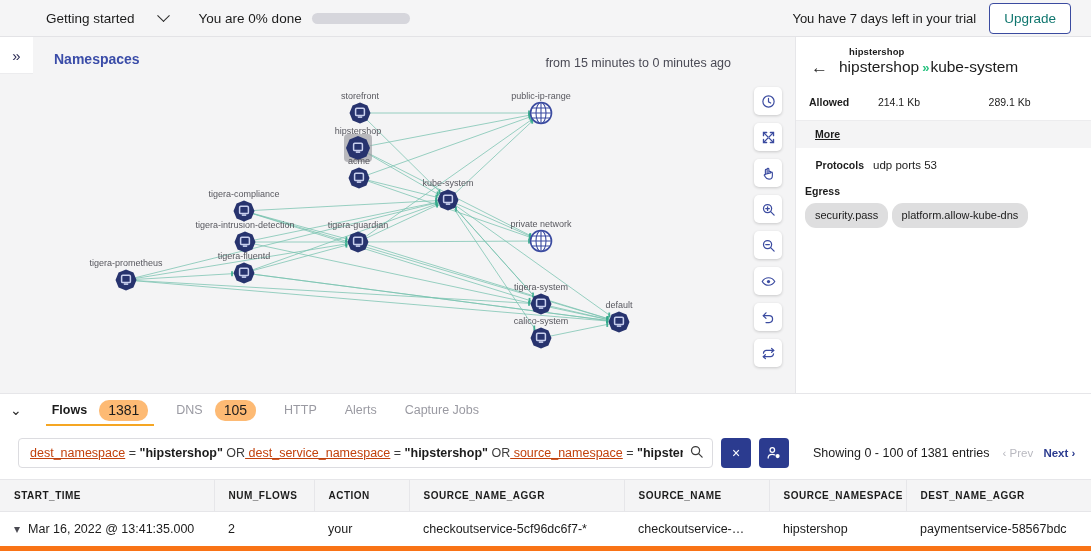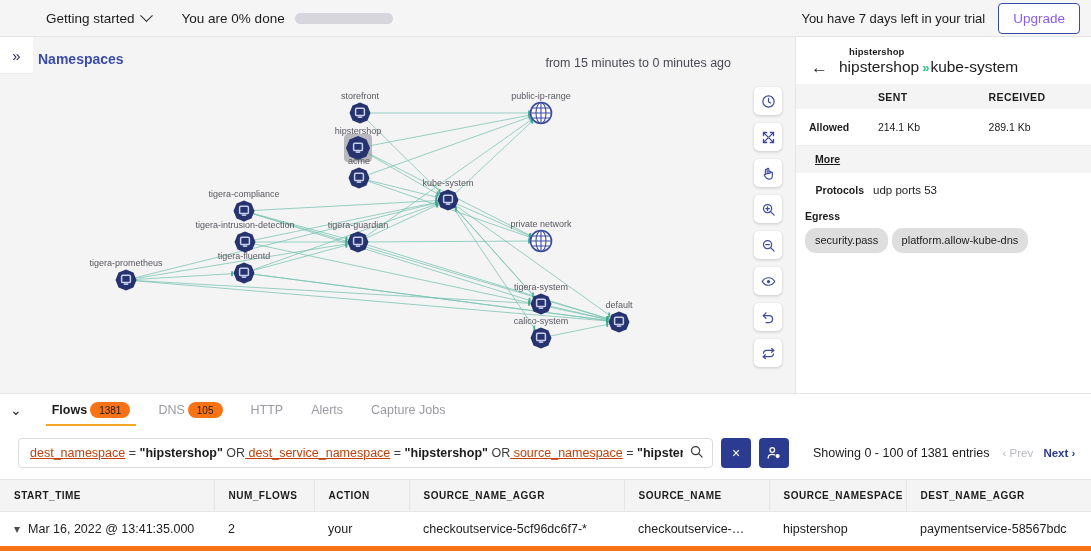--- a/index.html
+++ b/index.html
@@ -13,55 +13,55 @@
   #app { position: relative; width: 1091px; height: 551px; }
 
   
   .topbar {
     position: absolute; left: 0; top: 0; width: 1091px; height: 37px;
     background: #f5f5f6;
     border-bottom: 1px solid #e3e3e6;
     display: flex; align-items: center;
   }
   .getting-started {
-    display: flex; align-items: center; gap: 7px;
+    display: flex; align-items: center; gap: 24px;
     margin-left: 46px; font-size: 13.5px; color: #1b1b1b; font-weight: 400;
     cursor: pointer;
   }
   .chev-down {
     width: 9px; height: 9px; border-right: 1.7px solid #2b2b2b;
     border-bottom: 1.7px solid #2b2b2b; transform: rotate(45deg) translate(-2px,-2px);
   }
   .done-text { margin-left: 31px; font-size: 13.5px; color: #1b1b1b; }
   .progress-track {
     margin-left: 10px; width: 98px; height: 11px; border-radius: 6px; background: #d6d6dc;
   }
   .trial-text {
     margin-left: auto; font-size: 13px; color: #1b1b1b;
   }
   .upgrade-btn {
-    margin-left: 13px; margin-right: 11px;
-    border: 1px solid #3b4ba0; color: #8b5cf6; background: #ffffff;
+    margin-left: 13px; margin-right: 20px;
+    border: 1px solid #3b4ba0; color: #0f766e; background: #ffffff;
     border-radius: 4px; padding: 7px 14px; font-size: 13.5px;
     font-family: "Liberation Sans", sans-serif; cursor: pointer;
   }
 
   
   .graph-panel {
     position: absolute; left: 0; top: 37px; width: 795px; height: 356px;
     background: #f4f4f5; overflow: hidden;
   }
   .collapse-tab {
     position: absolute; left: 0; top: 0; width: 33px; height: 37px;
     background: #ffffff; display: flex; align-items: center; justify-content: center;
     cursor: pointer; z-index: 9; border-bottom: 1px solid #ececee;
   }
   .dbl-chev { font-size: 15px; color: #2b2b55; line-height: 1; }
   .ns-title {
-    position: absolute; left: 38px; top: 14px;
+    position: absolute; left: 54px; top: 14px;
     font-size: 14px; color: #3a4ca8; font-weight: 600; z-index: 9;
   }
   .time-range {
     position: absolute; right: 64px; top: 19px;
     font-size: 12.5px; color: #4a4a55; z-index: 9;
   }
   svg.graph { position: absolute; left: 0; top: 0; width: 795px; height: 356px; }
 
   .node-label {
     font-family: "Liberation Sans", sans-serif;
@@ -127,30 +127,30 @@
   .pill.inline { display: inline-block; }
 
   
   .bottom {
     position: absolute; left: 0; top: 393px; width: 1091px; height: 158px;
     background: #ffffff; border-top: 1px solid #e6e6e9;
   }
   .tabs { display: flex; align-items: center; height: 32px; padding-left: 10px; gap: 0; }
   .dbl-chev-down { font-size: 14px; color: #2b2b2b; margin-right: 16px; cursor: pointer; line-height:1; }
   .tab {
-    display: flex; align-items: center; gap: 3px; height: 32px;
+    display: flex; align-items: center; gap: 12px; height: 32px;
     padding: 0 14px; font-size: 12.5px; color: #9a9aa2; cursor: pointer;
     position: relative;
   }
   .tab.active { color: #1c1c1c; font-weight: bold; }
   .tab.active:after {
     content:""; position: absolute; left: 8px; right: 8px; bottom: 0; height: 2.5px; background: #f5a623;
   }
   .badge {
-    background: #f97316; border-radius: 10px; padding: 2.5px 9px; font-size: 10px; color: #1c1c1c;
+    background: #fdba74; border-radius: 10px; padding: 2.5px 9px; font-size: 14px; color: #1c1c1c;
     font-weight: normal;
     text-align: center;
   }
 
   .searchrow { display: flex; align-items: center; padding: 12px 10px 0 18px; }
   .searchbox {
     flex: 0 0 auto; width: 695px; height: 30px; border: 1px solid #dcdce0; border-radius: 4px;
     background: #fff; display: flex; align-items: center; padding: 0 8px 0 11px; overflow: hidden;
     cursor: text;
   }
@@ -434,25 +434,20 @@
       <div class="detail-title-row">
         <span class="back-arrow">←</span>
         <span class="detail-title">
           <span>hipstershop</span><span class="flow-arrow">»</span><span>kube-system</span>
         </span>
       </div>
     </div>
 
     <table class="stats">
       <tbody>
-          <tr class="stats-head-row">
-        <th class="col1"></th>
-        <th class="col2">SENT</th>
-        <th class="col3">RECEIVED</th>
-      </tr>
       <tr class="stats-row">
         <td class="col1 lbl">Allowed</td>
         <td class="col2">214.1 Kb</td>
         <td class="col3">289.1 Kb</td>
       </tr>
       <tr class="more-row">
         <td colspan="3">More</td>
       </tr>
     </tbody>
       </table>

